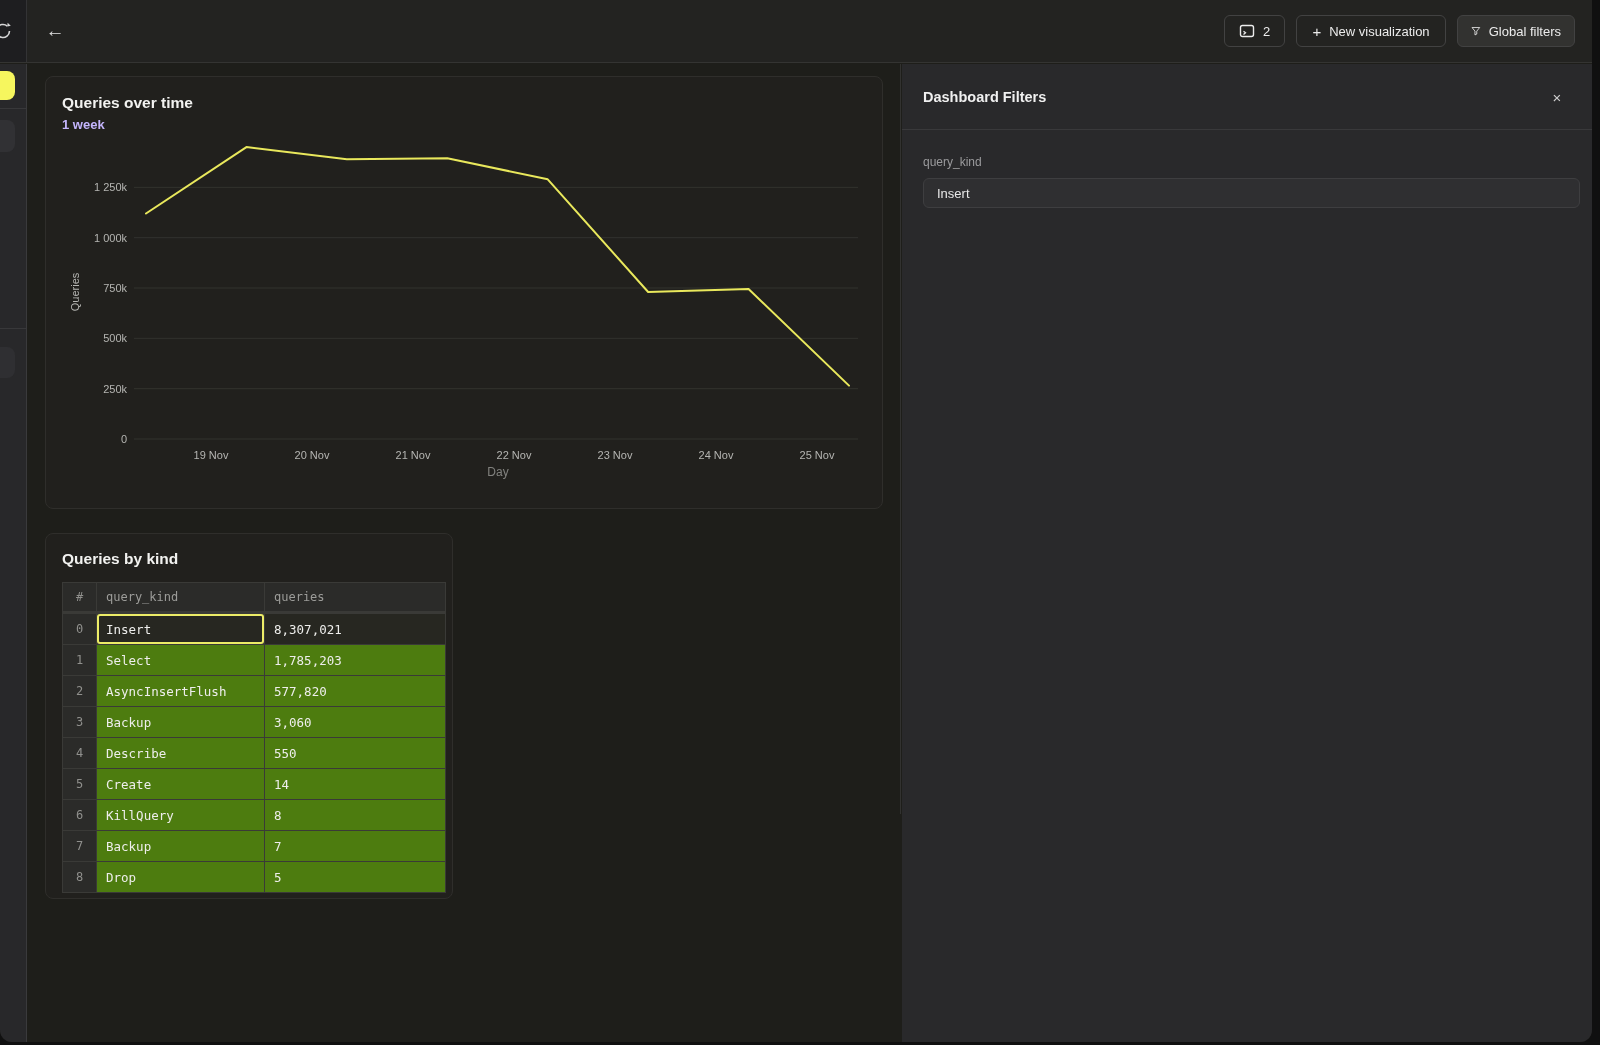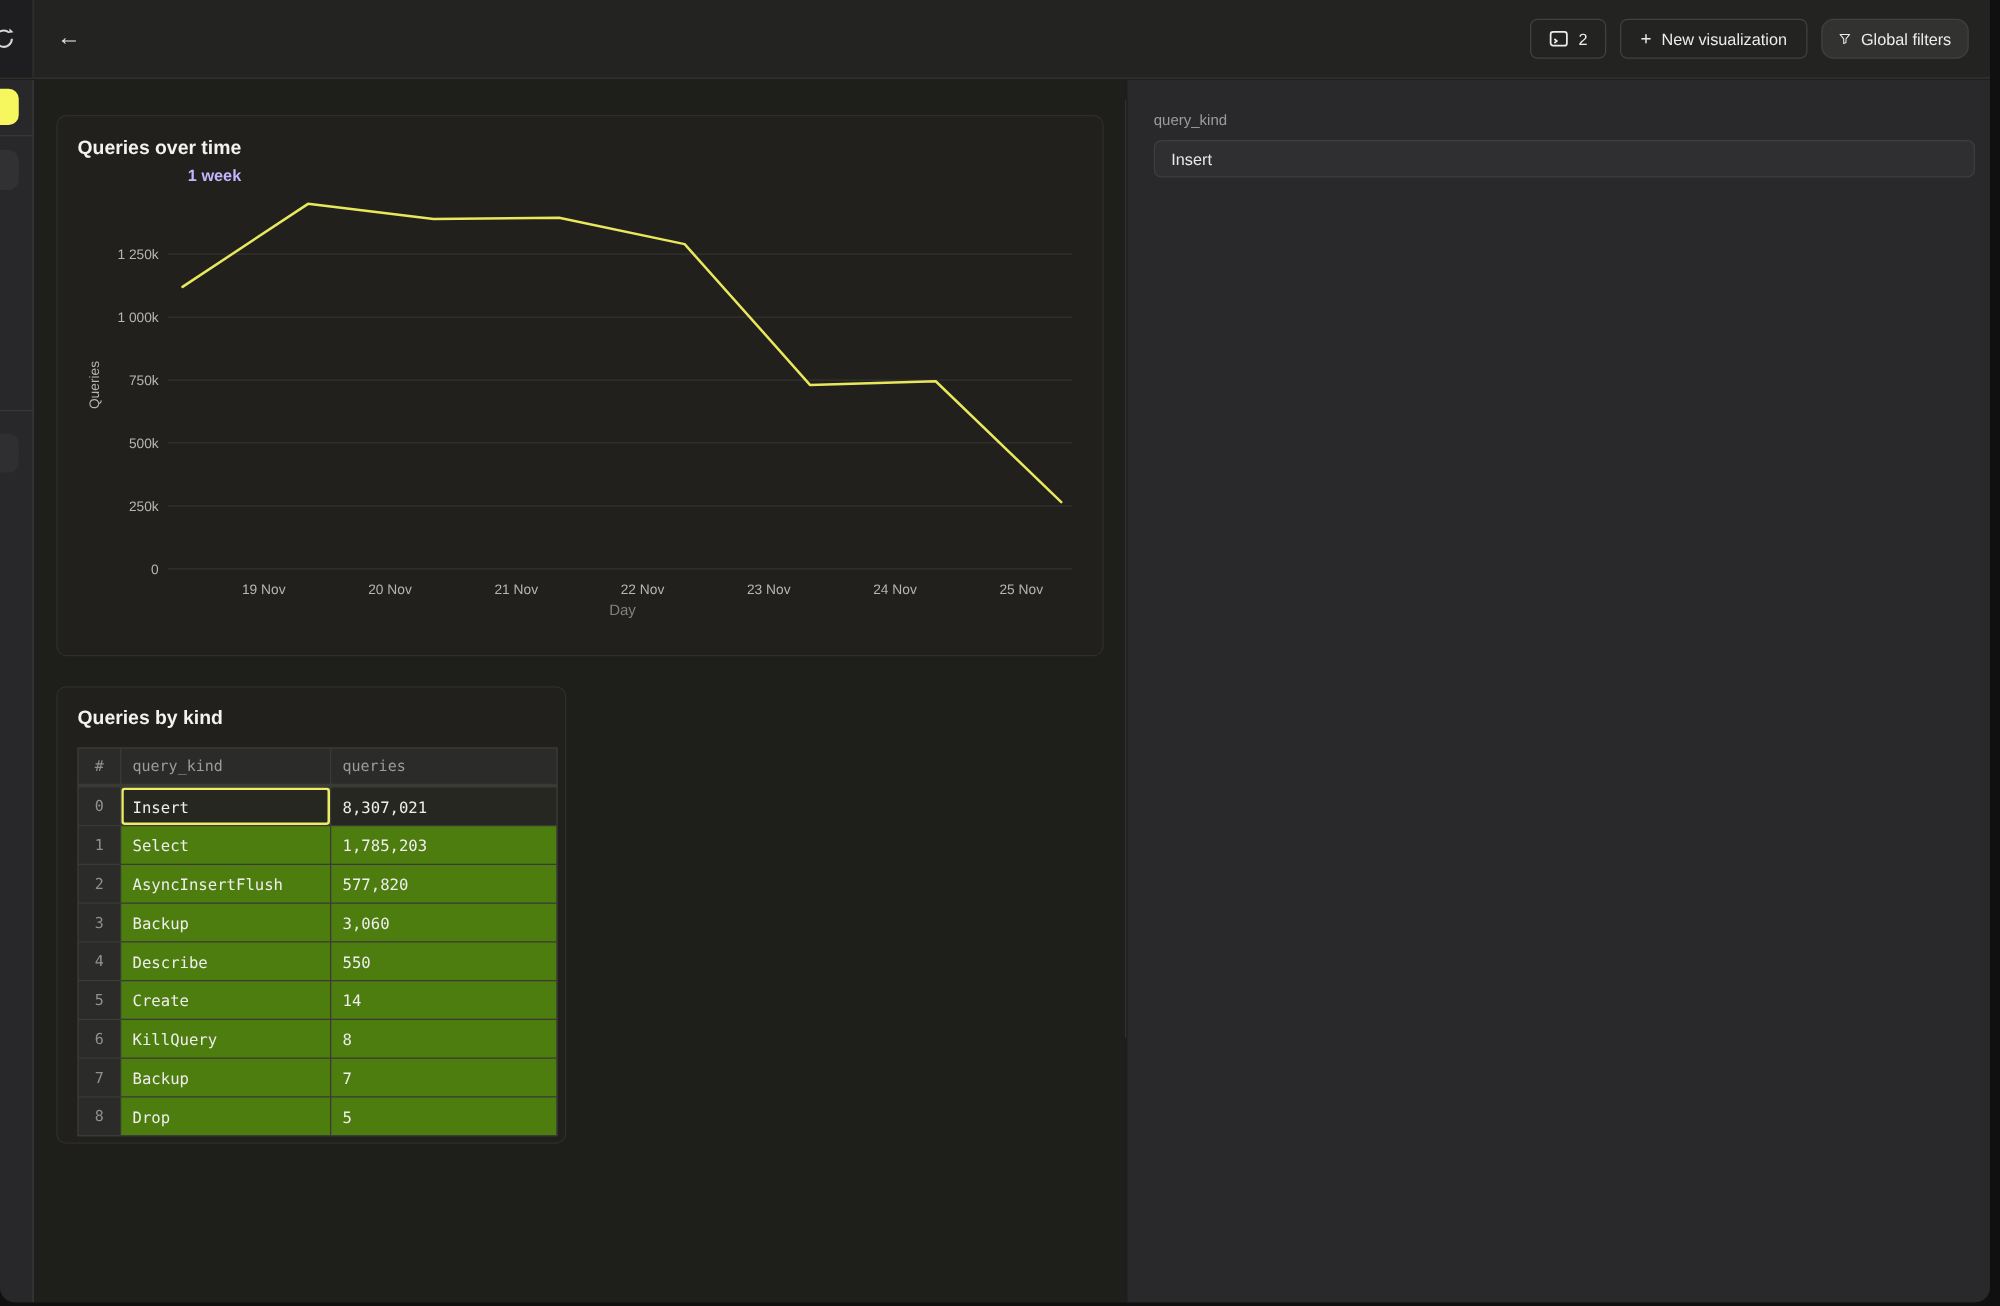--- a/index.html
+++ b/index.html
@@ -16,32 +16,32 @@
   .refresh-ic { position:absolute; left:-7px; top:21px; width:20px; height:20px; color:#d6d6d6; }
   .back-btn { margin-left:13px; width:30px; height:30px; display:flex; align-items:center; justify-content:center;
               color:#e3e3e3; font-size:19px; cursor:pointer; flex:0 0 auto; }
   .title-input { margin-left:4px; width:739px; height:31px; background:#2b2b29; border:1px solid #424240;
                  border-radius:8px; color:#ececea; font-size:13.5px; padding:0 13px; outline:none;
                  font-family:"Liberation Sans", sans-serif; }
   .topbar-right { margin-left:auto; margin-right:17px; display:flex; gap:11px; align-items:center; }
   .tb-btn { height:32px; border:1px solid #424242; border-radius:6px; background:transparent; color:#ececec;
             font-size:13px; display:flex; align-items:center; justify-content:center; gap:8px; padding:0 13px;
             font-family:"Liberation Sans", sans-serif; cursor:pointer; white-space:nowrap; }
-  .tb-btn.lit { background:#323230;border-radius:10px; }
+  .tb-btn.lit { background:#323230; }
   .tb-btn svg { display:block; }
 
   
   .rail { position:absolute; left:0; top:64px; width:27px; height:978px; background:#28282a;
           border-right:1px solid #3a3a3c; overflow:hidden; }
   .rail-card { position:absolute; left:-17px; width:32px; border-radius:8px; }
   .rail-sep { position:absolute; left:0; width:27px; height:1px; background:#38383a; }
 
   
-  .main { position:absolute; left:28px; top:80px; width:873px; height:750px; background:#1e1e1a;
-          border-right:1px solid #323230;text-align:right; }
+  .main { position:absolute; left:28px; top:64px; width:873px; height:750px; background:#1e1e1a;
+          border-right:1px solid #323230; }
   .card { position:absolute; background:#21201d; border:1px solid #2f2e2b; border-radius:8px; }
   .card-title { font-size:15.5px; font-weight:bold; color:#f2f2f0; }
   .card-subtitle { font-size:13px; font-weight:bold; color:#c4b5fd; margin-top:5px; }
 
   #chart-card { left:17px; top:12px; width:838px; height:433px; }
   #chart-card .titles { position:absolute; left:16px; top:17px; }
   #chart-svg { position:absolute; left:0; top:0; }
   .gridline { stroke:#32322e; stroke-width:1; }
   .dataline { fill:none; stroke:#e9e85c; stroke-width:2; stroke-linejoin:round; stroke-linecap:round; }
   .ytick { fill:#b5b5b2; font-size:11px; text-anchor:end; font-family:"Liberation Sans", sans-serif; }
@@ -183,19 +183,23 @@
           <div class="cell td">7</div>
           <div class="cell idx">8</div>
           <div class="cell td">Drop</div>
           <div class="cell td">5</div>
         </div>
     </div>
 
   </div>
 
   <div class="panel">
+    <div class="panel-header">
+      <div class="panel-title">Dashboard Filters</div>
+      <div class="panel-close">×</div>
+    </div>
     <div class="panel-body">
       <div class="field-label">query_kind</div>
       <input class="field-input" value="Insert" style="">
     </div>
   </div>
 
 </div>
 
 </body></html>

